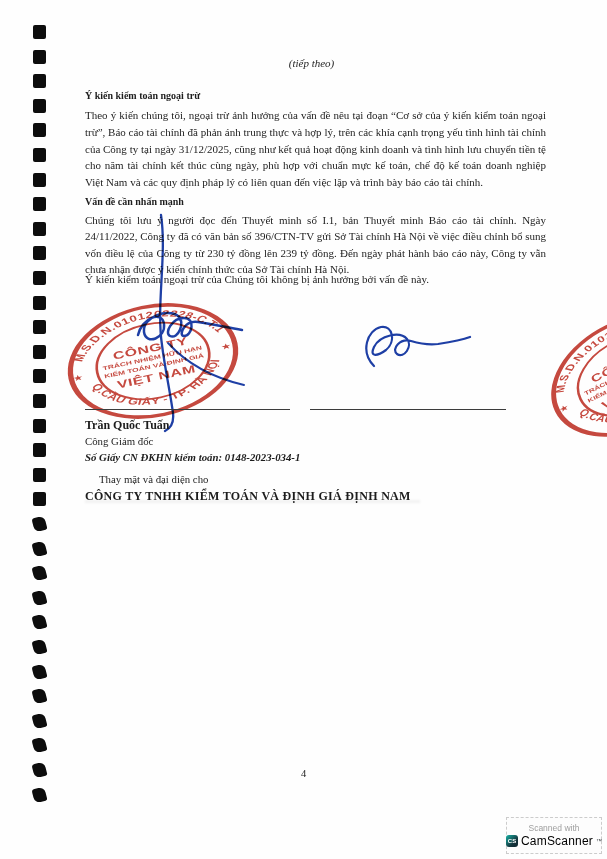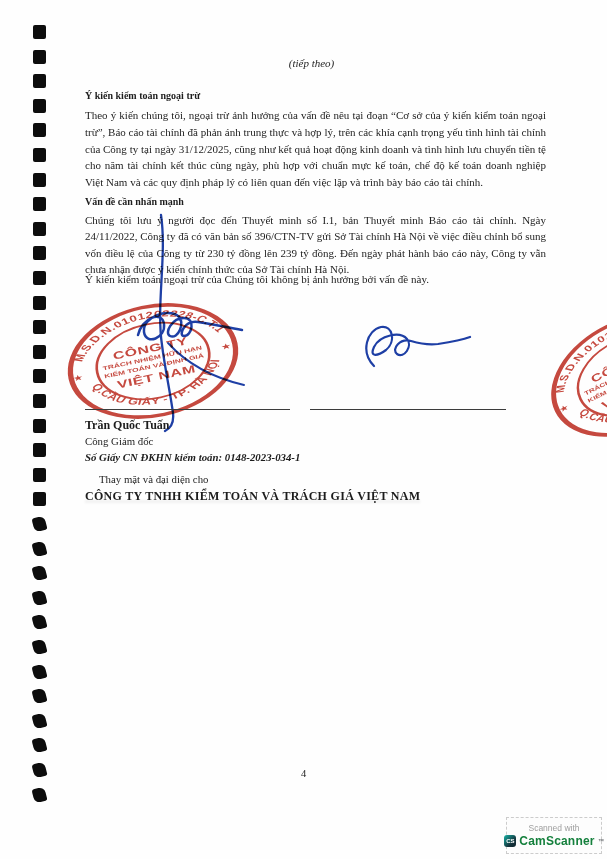--- a/index.html
+++ b/index.html
@@ -65,21 +65,21 @@
   
   .scan-badge { position:absolute; left:506px; top:817px; width:96px; height:37px;
                 border:1px dashed #cccccc; background:#fdfdfd;
                 display:flex; flex-direction:column; align-items:center; justify-content:center;
                 gap:1px; font-family:"Liberation Sans", sans-serif; }
   .scan-badge .row1 { font-size:8.5px; color:#9e9e9e; }
   .scan-badge .row2 { display:flex; align-items:center; gap:3px; }
   .cs-logo { width:12px; height:12px; border-radius:3px; color:#ffffff;
              background:linear-gradient(135deg,#17b3a6 0%, #14343c 65%, #10262e 100%);
              font-size:6px; font-weight:bold; display:flex; align-items:center; justify-content:center; }
-  .cs-label { font-size:12px; font-weight:bold; color:#15803d; letter-spacing:.2px; }
+  .cs-label { font-size:12px; font-weight:normal; color:#000000; letter-spacing:.2px; }
   .cs-tm { font-size:6px; color:#343a3e; vertical-align:top; }
 </style>
 </head>
 <body>
 
 <div class="page">
 
   <div class="binding">
       <div class="hole" style="top: 25px;"></div>
       <div class="hole" style="top: 49.6px;"></div>
@@ -187,21 +187,21 @@
   <div class="sig-rule sig-rule-right"></div>
 
   <div class="signer signer-left">
     <div class="name">Trần Quốc Tuấn</div>
     <div class="role">Công Giám đốc</div>
     <div class="license">Số Giấy CN ĐKHN kiểm toán: 0148-2023-034-1</div>
   </div>
 
 
   <div class="rep-line">Thay mặt và đại diện cho</div>
-  <div class="rep-company">CÔNG TY TNHH KIỂM TOÁN VÀ TRÁCH GIÁ VIỆT NAM</div>
+  <div class="rep-company">CÔNG TY TNHH KIỂM TOÁN VÀ ĐỊNH GIÁ ĐỊNH NAM</div>
 
   <div class="scan-smudge"></div>
 
   <div class="page-number">4</div>
 
   <div class="scan-badge">
     <div class="row1">Scanned with</div>
     <div class="row2">
       <div class="cs-logo">CS</div>
       <div class="cs-label">CamScanner</div>

